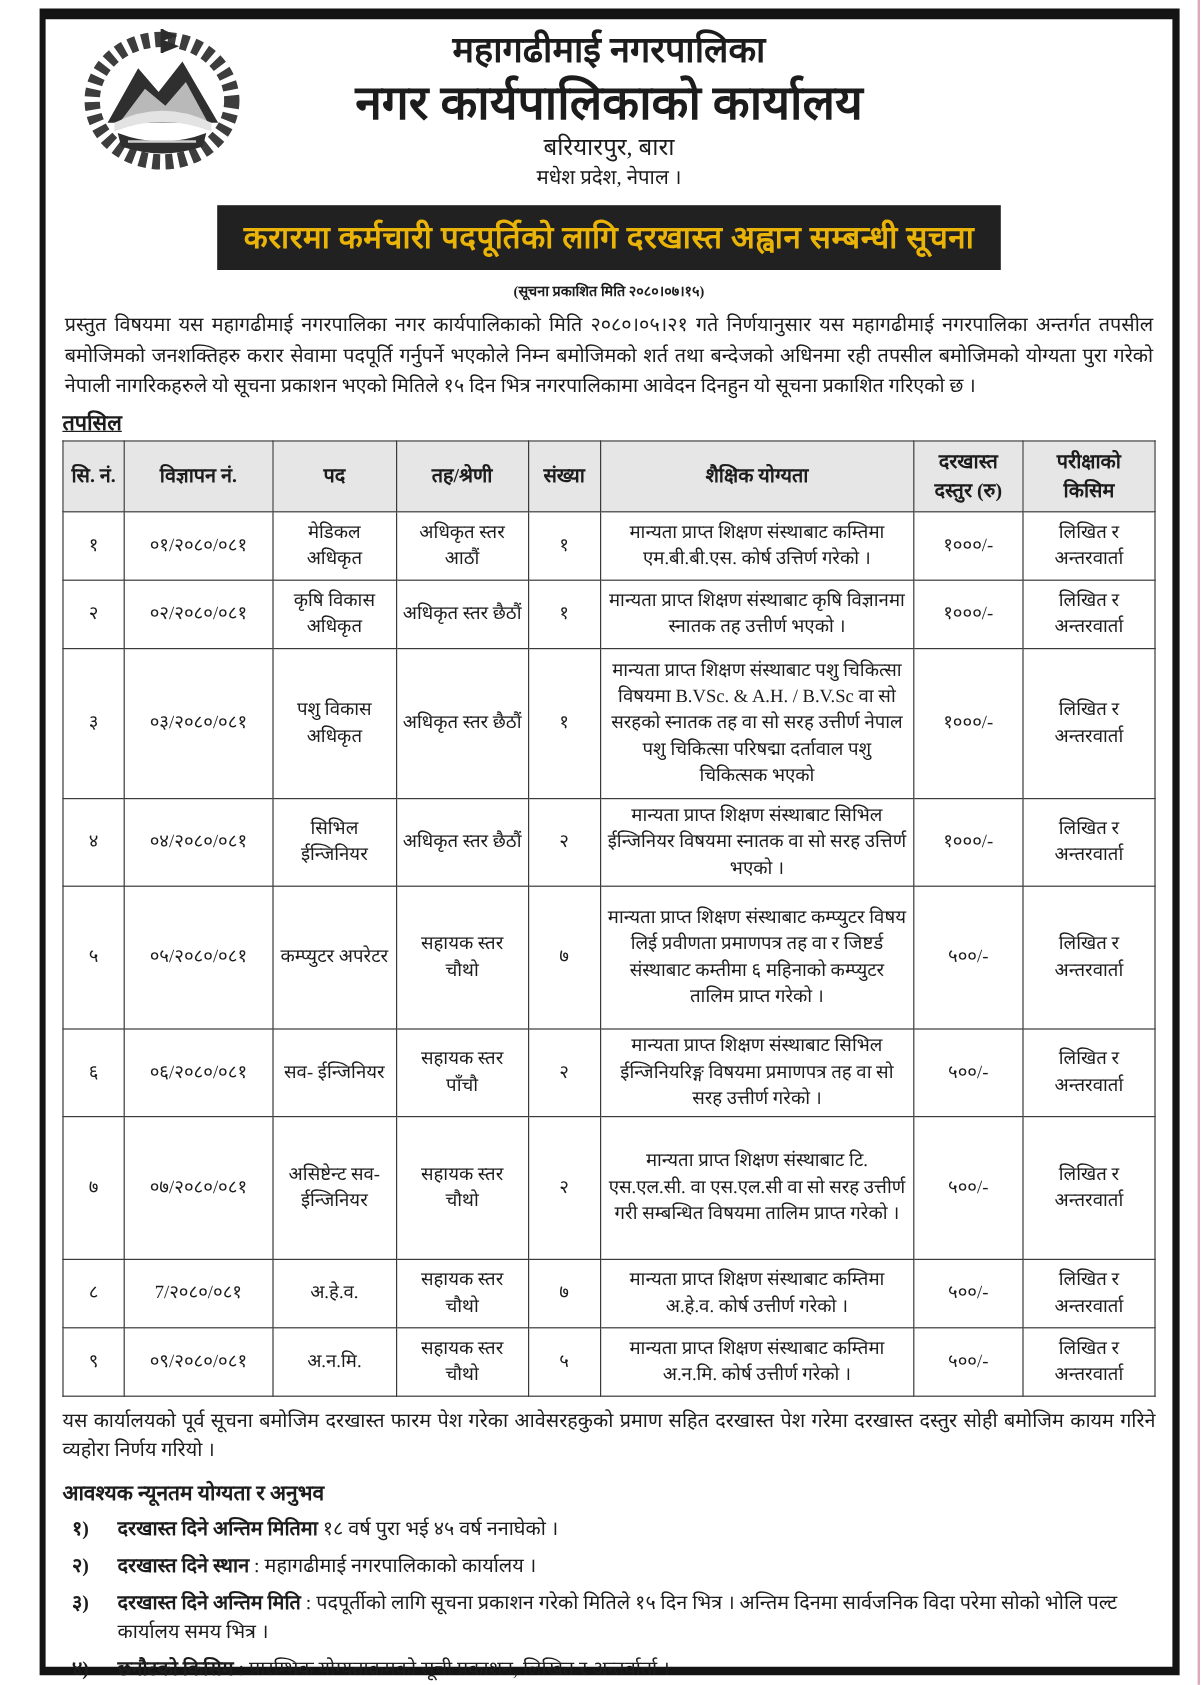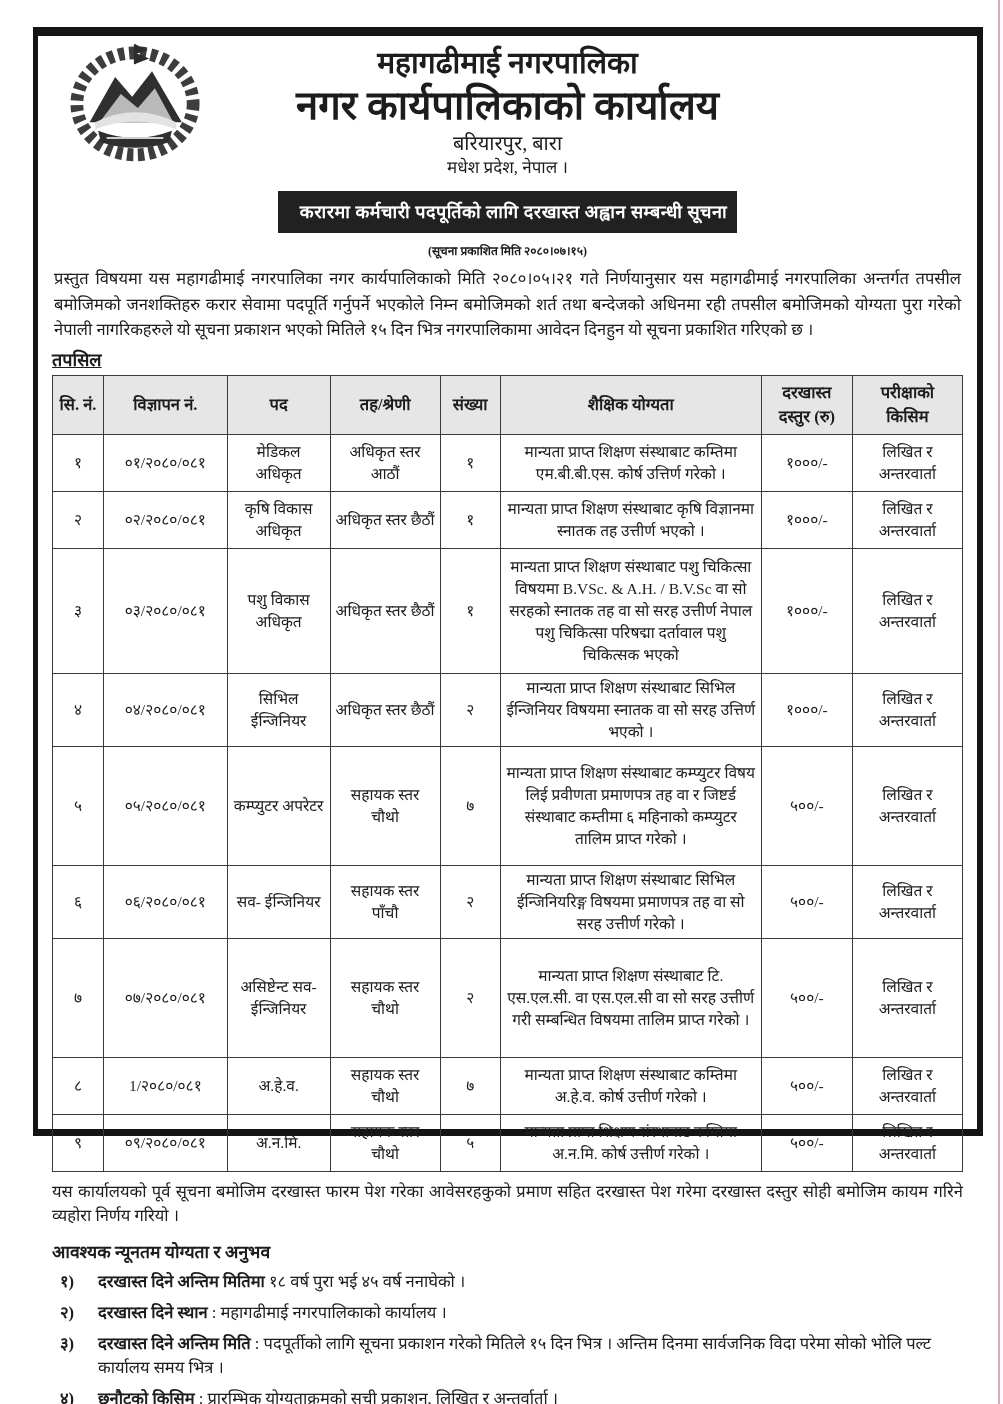--- a/index.html
+++ b/index.html
@@ -9,42 +9,41 @@
     font-family:"Liberation Serif","DejaVu Serif",serif;
     color:#1c1c1c;
     position:relative;
     overflow:hidden;
   }
   .scan-edge{
     position:absolute;right:3px;top:0;width:2px;height:1404px;
     background:#dda8bb;
   }
   .frame{
-    position:absolute;left:33px;top:7px;width:950px;height:1109px;
+    position:absolute;left:33px;top:7px;width:950px;height:1389px;
     border-top:9px solid #141414;
     border-left:5px solid #141414;
     border-right:6px solid #141414;
     border-bottom:7px solid #141414;
     box-sizing:border-box;
     background:#fff;
     padding:4px 14px 6px 14px;
-    margin-top:20px;
   }
   
   .doc-header{position:relative;text-align:center;padding-top:4px;}
   .emblem{position:absolute;left:8px;top:0px;width:150px;height:122px;}
   .h-muni{font-size:30px;font-weight:bold;line-height:1.25;}
   .h-office{font-size:40px;font-weight:bold;line-height:1.2;}
   .h-addr{font-size:20px;line-height:1.35;}
   .h-prov{font-size:17px;line-height:1.35;}
   .banner-wrap{text-align:center;margin-top:12px;}
   .banner{
-    display:inline-block;background:#212121;color:#ffffff;
-    font-size:18px;font-weight:bold;
-    padding:8px 10px 10px 22px;
+    display:inline-block;background:#212121;color:#eab308;
+    font-size:26px;font-weight:bold;
+    padding:8px 22px 10px 22px;
     letter-spacing:0.5px;
   }
   .pub-date{text-align:center;font-weight:bold;font-size:12px;margin-top:9px;}
   .intro{
     font-size:16.5px;line-height:1.52;text-align:justify;
     margin-top:7px;padding:0 2px;
   }
   .tbl-title{
     text-align:left;font-weight:bold;font-size:18px;
     text-decoration:underline;margin-top:5px;margin-bottom:4px;
@@ -203,21 +202,21 @@
       <td>०७/२०८०/०८१</td>
       <td>असिष्टेन्ट सव-ईन्जिनियर</td>
       <td>सहायक स्तर चौथो</td>
       <td>२</td>
       <td>मान्यता प्राप्त शिक्षण संस्थाबाट टि. एस.एल.सी. वा एस.एल.सी वा सो सरह उत्तीर्ण गरी सम्बन्धित विषयमा तालिम प्राप्त गरेको ।</td>
       <td>५००/-</td>
       <td>लिखित र अन्तरवार्ता</td>
     </tr>
     <tr class="rh-s">
       <td>८</td>
-      <td>1/२०८०/०८१</td>
+      <td>7/२०८०/०८१</td>
       <td>अ.हे.व.</td>
       <td>सहायक स्तर चौथो</td>
       <td>७</td>
       <td>मान्यता प्राप्त शिक्षण संस्थाबाट कम्तिमा अ.हे.व. कोर्ष उत्तीर्ण गरेको ।</td>
       <td>५००/-</td>
       <td>लिखित र अन्तरवार्ता</td>
     </tr>
     <tr class="rh-s">
       <td>९</td>
       <td>०९/२०८०/०८१</td>

